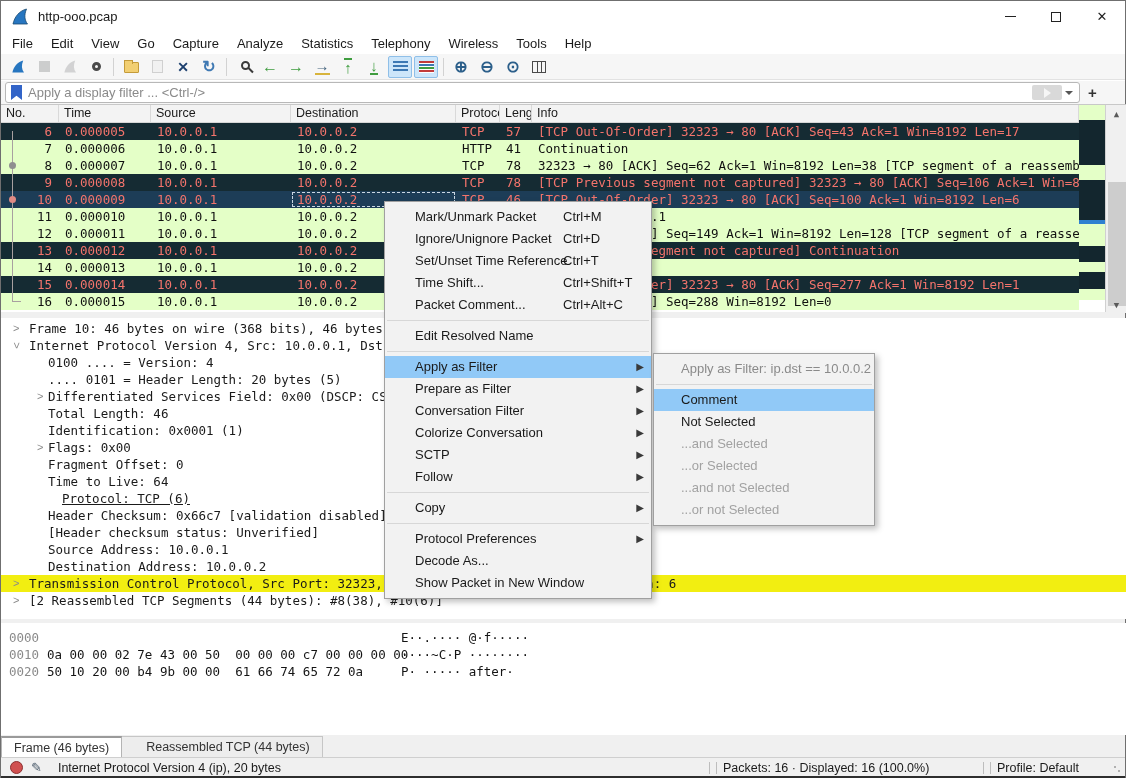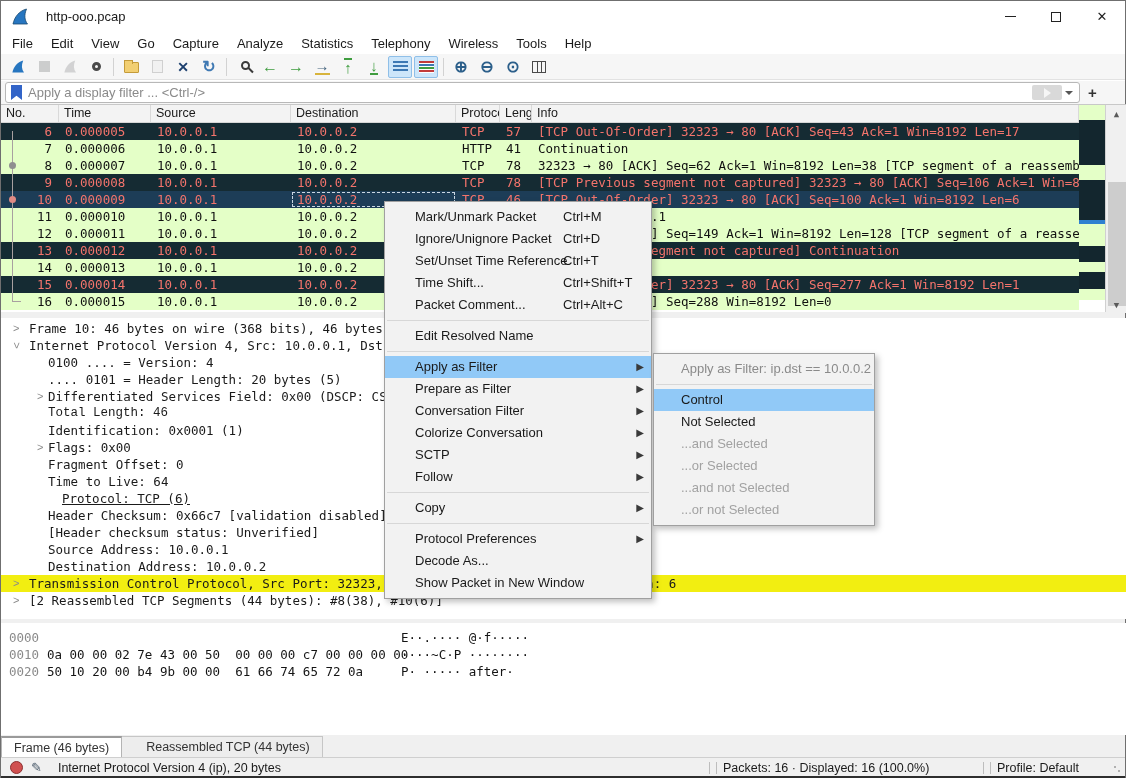--- a/index.html
+++ b/index.html
@@ -3,21 +3,21 @@
 <meta charset="utf-8">
 <style>
   * { margin:0; padding:0; box-sizing:border-box; }
   html,body { width:1126px; height:778px; overflow:hidden; }
   body { font-family:"Liberation Sans", sans-serif; font-size:13px; color:#1a1a1a; background:#fff; }
   .window { position:relative; width:1126px; height:778px; border:1px solid #6f6f6f; border-bottom:none; background:#fff; }
 
   
   .titlebar { position:absolute; top:0; left:0; right:0; height:31px; background:#fff; display:flex; align-items:center; }
   .app-icon { margin-left:9px; width:20px; height:20px; }
-  .title-text { margin-left:16px; font-size:13px; }
+  .title-text { margin-left:8px; font-size:13px; }
   .win-controls { position:absolute; right:0; top:0; height:31px; display:flex; }
   .win-btn { width:46px; height:31px; display:flex; align-items:center; justify-content:center; color:#222; }
   .min-glyph { width:11px; height:1px; background:#222; }
   .max-glyph { width:10px; height:10px; border:1px solid #222; }
   .close-glyph { font-size:13px; line-height:1; }
 
   
   .menubar { position:absolute; top:31px; left:0; right:0; height:22px; background:#fff; display:flex; align-items:center; padding-left:2px; }
   .menubar .mitem { padding:2px 9px; }
 
@@ -289,21 +289,21 @@
   </div>
 
   <div class="splitter" style="top:311px;height:6px;"></div>
 
   <div class="detail-pane" id="detail-pane">
       <div class="dline"><span class="dexp" style="left: 12px;">&gt;</span><span class="dtext" style="left: 28px;">Frame 10: 46 bytes on wire (368 bits), 46 bytes captured (368 bits)</span></div>
       <div class="dline"><span class="dexp open" style="left: 12px;">&gt;</span><span class="dtext" style="left: 28px;">Internet Protocol Version 4, Src: 10.0.0.1, Dst: 10.0.0.2</span></div>
       <div class="dline"><span class="dtext" style="left: 47px;">0100 .... = Version: 4</span></div>
       <div class="dline"><span class="dtext" style="left: 47px;">.... 0101 = Header Length: 20 bytes (5)</span></div>
       <div class="dline"><span class="dexp" style="left: 36px;">&gt;</span><span class="dtext" style="left: 47px;">Differentiated Services Field: 0x00 (DSCP: CS0, ECN: Not-ECT)</span></div>
-      <div class="dline"><span class="dtext" style="left: 47px; font-family: Liberation Mono, monospace;">Total Length: 46</span></div>
+      <div class="dline"><span class="dtext" style="left: 47px;">Total Length: 46</span></div>
       <div class="dline"><span class="dtext" style="left: 47px; text-align: center;">Identification: 0x0001 (1)</span></div>
       <div class="dline"><span class="dexp" style="left: 36px;">&gt;</span><span class="dtext" style="left: 47px;">Flags: 0x00</span></div>
       <div class="dline"><span class="dtext" style="left: 47px;">Fragment Offset: 0</span></div>
       <div class="dline"><span class="dtext" style="left: 47px;">Time to Live: 64</span></div>
       <div class="dline"><span class="dtext" style="left: 61px; text-decoration: underline;">Protocol: TCP (6)</span></div>
       <div class="dline"><span class="dtext" style="left: 47px;">Header Checksum: 0x66c7 [validation disabled]</span></div>
       <div class="dline"><span class="dtext" style="left: 47px;">[Header checksum status: Unverified]</span></div>
       <div class="dline"><span class="dtext" style="left: 47px;">Source Address: 10.0.0.1</span></div>
       <div class="dline"><span class="dtext" style="left: 47px;">Destination Address: 10.0.0.2</span></div>
       <div class="dline hl"><span class="dexp" style="left: 12px;">&gt;</span><span class="dtext" style="left: 28px;">Transmission Control Protocol, Src Port: 32323, Dst Port: 80, Seq: 100, Ack: 1, Len: 6</span></div>
@@ -360,20 +360,20 @@
       <div class="cm-item"><span>Copy</span><span class="cm-arrow">▶</span></div>
       <div class="cm-sep"></div>
       <div class="cm-item"><span>Protocol Preferences</span><span class="cm-arrow">▶</span></div>
       <div class="cm-item"><span>Decode As...</span></div>
       <div class="cm-item"><span>Show Packet in New Window</span></div>
     </div>
 
   <div class="sub-menu" id="sub-menu">
       <div class="sm-item header">Apply as Filter: ip.dst == 10.0.0.2</div>
       <div class="cm-sep"></div>
-      <div class="sm-item hot">Control</div>
+      <div class="sm-item hot">Comment</div>
       <div class="sm-item">Not Selected</div>
       <div class="sm-item disabled">...and Selected</div>
       <div class="sm-item disabled">...or Selected</div>
       <div class="sm-item disabled">...and not Selected</div>
       <div class="sm-item disabled">...or not Selected</div>
     </div>
 </div>
 
 </body></html>

